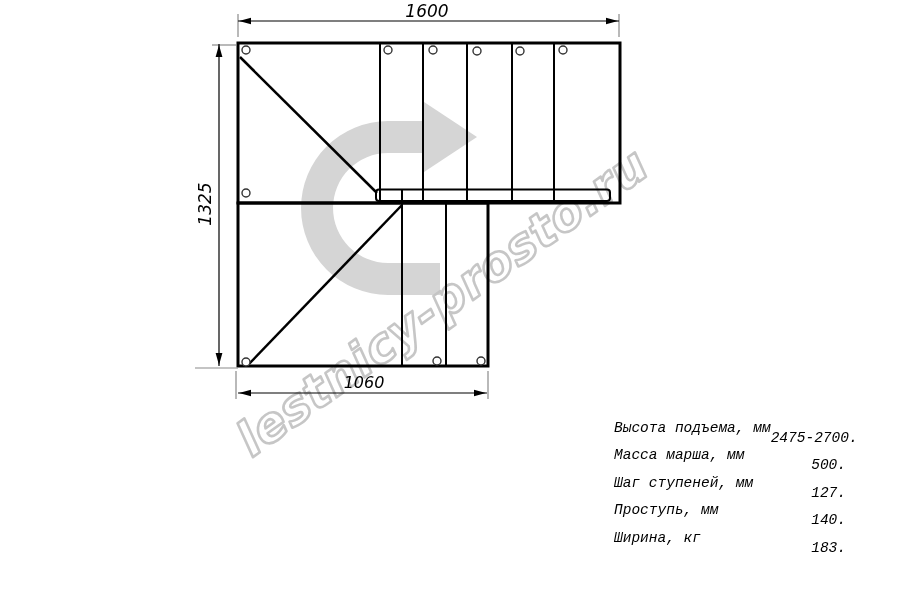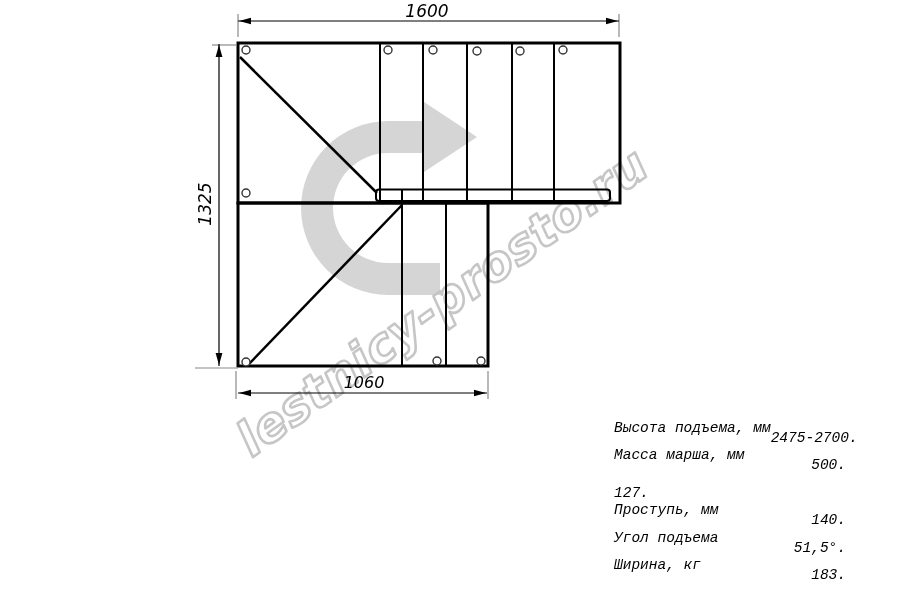--- a/index.html
+++ b/index.html
@@ -111,29 +111,26 @@
   <div class="specs">
     <div class="spec-row">
       <span class="spec-label">Высота подъема, мм</span>
       <span class="spec-value">2475-2700.</span>
     </div>
     <div class="spec-row">
       <span class="spec-label">Масса марша, мм</span>
       <span class="spec-value">500.</span>
     </div>
     <div class="spec-row">
+      <span class="spec-label">Шаг ступеней, мм</span>
       <span class="spec-value">127.</span>
     </div>
     <div class="spec-row">
       <span class="spec-label">Проступь, мм</span>
       <span class="spec-value">140.</span>
-    </div>
-    <div class="spec-row">
-      <span class="spec-label">Угол подъема</span>
-      <span class="spec-value">51,5°.</span>
     </div>
     <div class="spec-row">
       <span class="spec-label">Ширина, кг</span>
       <span class="spec-value">183.</span>
     </div>
   </div>
 
 </div>
 
 </body></html>

